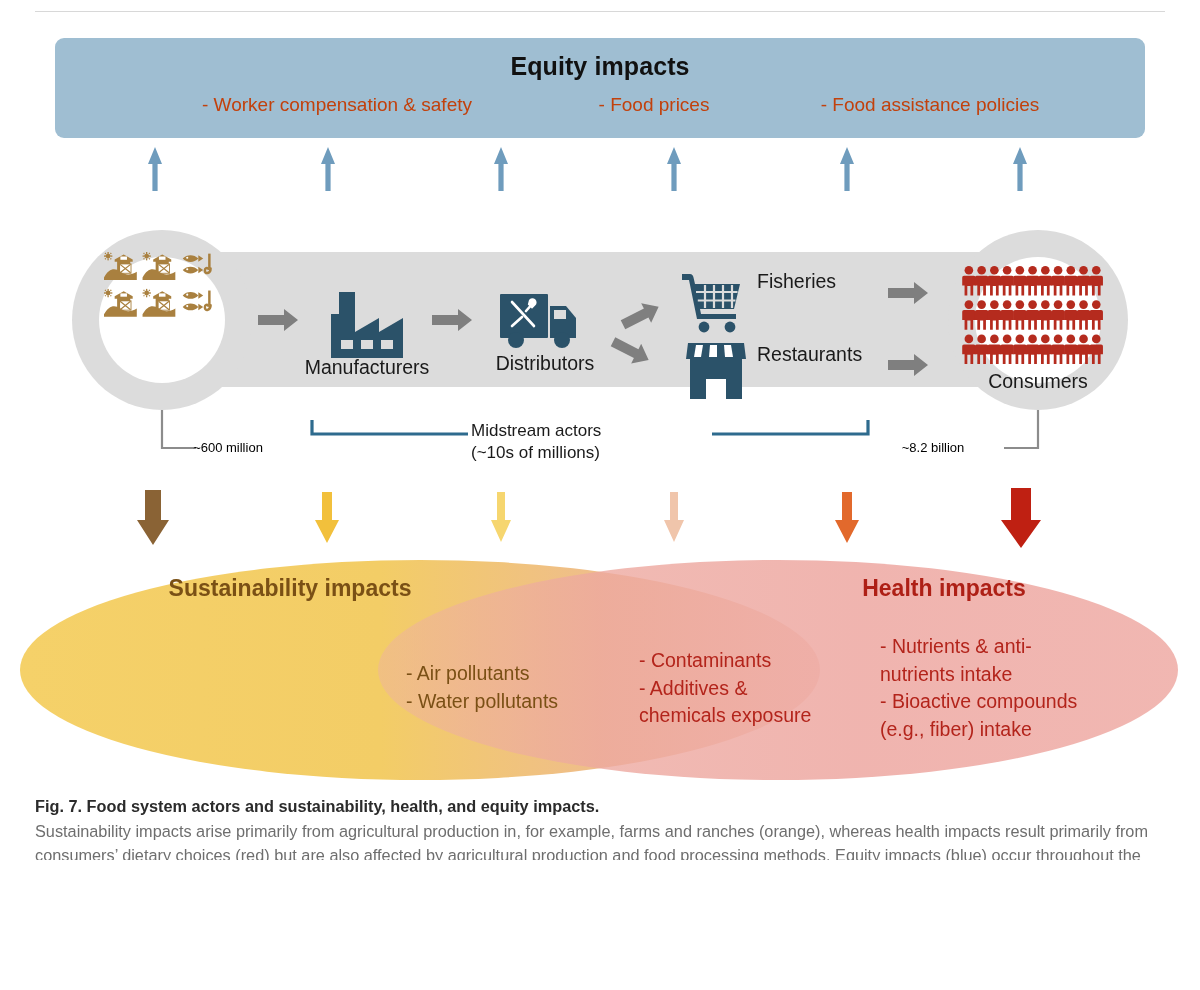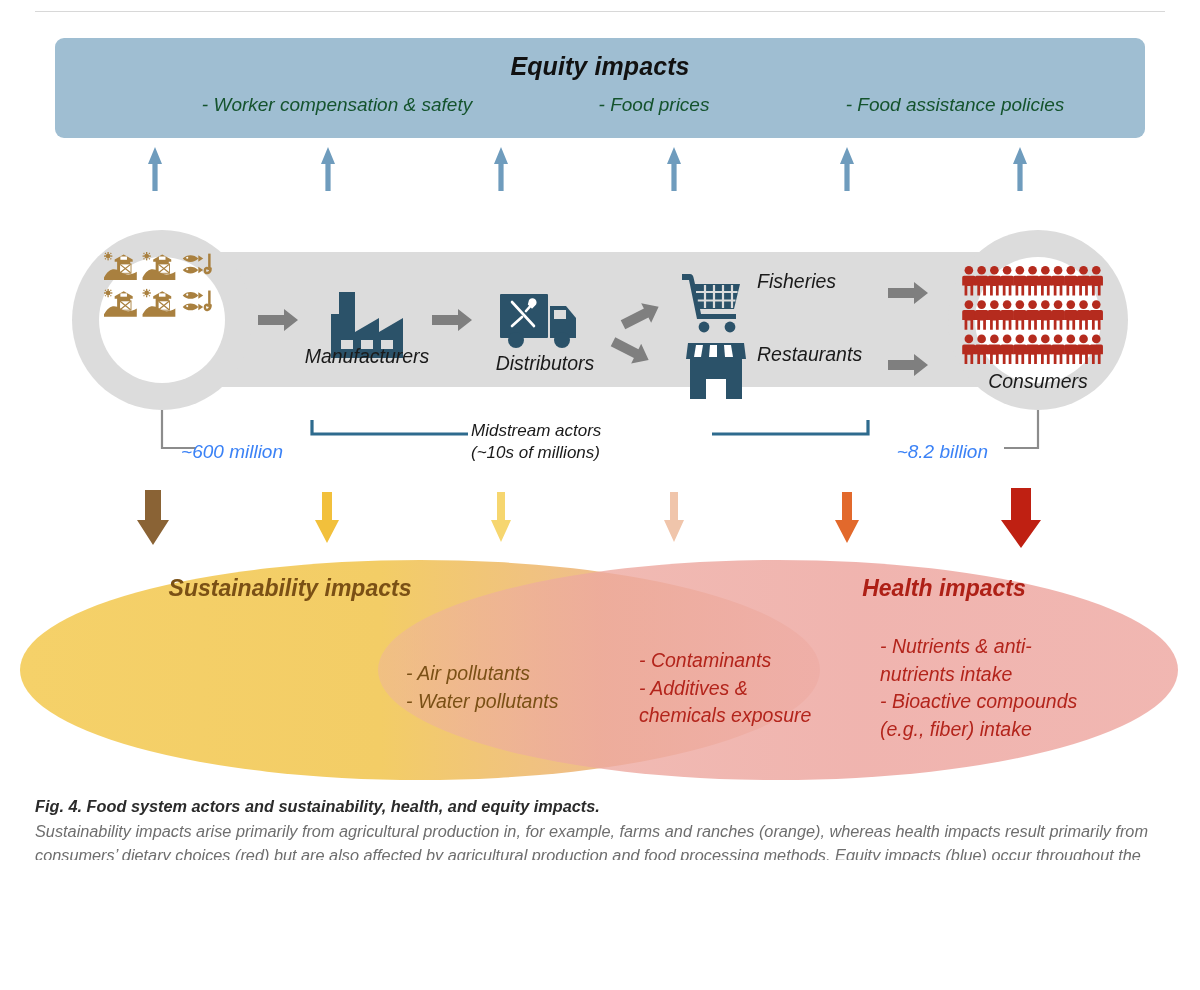--- a/index.html
+++ b/index.html
@@ -8,21 +8,20 @@
     font-family:"Liberation Sans", sans-serif;
     color:#231f20;
     -webkit-font-smoothing:antialiased;
   }
   #page{
     position:relative;
     width:1200px;
     height:860px;
     overflow:hidden;
     background:#fff;
-    font-style:italic;
   }
   .rule{
     position:absolute;
     left:35px; width:1130px;
     height:1px;
     background:#d8d8d8;
   }
   #rule-top{top:11px;}
   #rule-bottom{top:975px;}
 
@@ -35,27 +34,27 @@
   #figure svg{display:block;}
 
   
   .t{position:absolute; white-space:nowrap; line-height:1.18;}
   .ctr{transform:translateX(-50%);}
 
   .equity-title{
     font-size:25px; font-weight:bold; color:#111;
     letter-spacing:.1px;
   }
-  .equity-sub{font-size:19px; color:#14532d;}
+  .equity-sub{font-size:19px; color:#c2410c;}
 
   .node-label{font-size:19.5px; color:#1a1a1a;}
   .node-label.two{white-space:normal; text-align:center; width:150px; line-height:1.2;}
 
   .count-label{
-    font-size:19px; color:#3b82f6; text-align:right;
+    font-size:13px; color:#000000; text-align:center;
     white-space:normal; width:110px; line-height:1.22;
   }
   .midstream-label{
     font-size:17px; color:#1a1a1a; text-align:left;
     width:240px; white-space:normal; line-height:1.3;
   }
 
   .sus-title{font-size:23px; font-weight:bold; color:#7a5015;}
   .hea-title{font-size:23px; font-weight:bold; color:#ae2016;}
   .sus-list{font-size:19.5px; color:#7a5015; line-height:1.42; white-space:pre-line;}
@@ -330,23 +329,23 @@
       <g>
         <ellipse cx="420" cy="650" rx="400" ry="110" fill="url(#gradSus)"></ellipse>
         <ellipse cx="778" cy="650" rx="400" ry="110" fill="url(#gradHea)" opacity="0.88"></ellipse>
       </g>
     </svg>
   </div>
 
   <div class="t ctr equity-title" style="left:600px; top:52px;">Equity impacts</div>
   <div class="t ctr equity-sub" style="left:337px; top:94px;">- Worker compensation &amp; safety</div>
   <div class="t ctr equity-sub" style="left:654px; top:94px;">- Food prices</div>
-  <div class="t ctr equity-sub" style="left:930px; top:94px;margin-left:25px;">- Food assistance policies</div>
-
-  <div class="t ctr node-label" style="left:367px; top:345px;">Manufacturers</div>
+  <div class="t ctr equity-sub" style="left:930px; top:94px;">- Food assistance policies</div>
+
+  <div class="t ctr node-label" style="left:367px; top:356px;">Manufacturers</div>
   <div class="t ctr node-label" style="left:545px; top:352px;">Distributors</div>
   <div class="t node-label" style="left:757px; top:270px;">Fisheries</div>
   <div class="t node-label" style="left:757px; top:343px;">Restaurants</div>
   <div class="t ctr node-label" style="left:1038px; top:370px;">Consumers</div>
 
   <div class="t ctr count-label" style="left:228px; top:440px;">~600
 million</div>
   <div class="t ctr count-label" style="left:933px; top:440px;">~8.2
 billion</div>
 
@@ -363,19 +362,19 @@
   <div class="t hea-list" style="left:639px; top:647px;">- Contaminants
 - Additives &amp;
 chemicals exposure</div>
   <div class="t hea-list" style="left:880px; top:633px;">- Nutrients &amp; anti-
 nutrients intake
 - Bioactive compounds
 (e.g., fiber) intake</div>
 
   <div id="caption">
     <span class="cap-head">
-      <span class="cap-fig">Fig. 4.</span>
+      <span class="cap-fig">Fig. 7.</span>
       <span class="cap-title">Food system actors and sustainability, health, and equity impacts.</span>
     </span>
     <span class="cap-body">Sustainability impacts arise primarily from agricultural production in, for example, farms and ranches (orange), whereas health impacts result primarily from consumers’ dietary choices (red) but are also affected by agricultural production and food processing methods. Equity impacts (blue) occur throughout the food value chain. The midstream actors in the food value chain, indicated with dark blue icons, exert great influence on the decisions of the world’s primary producers (fisheries and farms) and consumers despite being one to two orders of magnitude smaller in number.</span>
   </div>
 
 </div>
 
 </body></html>

